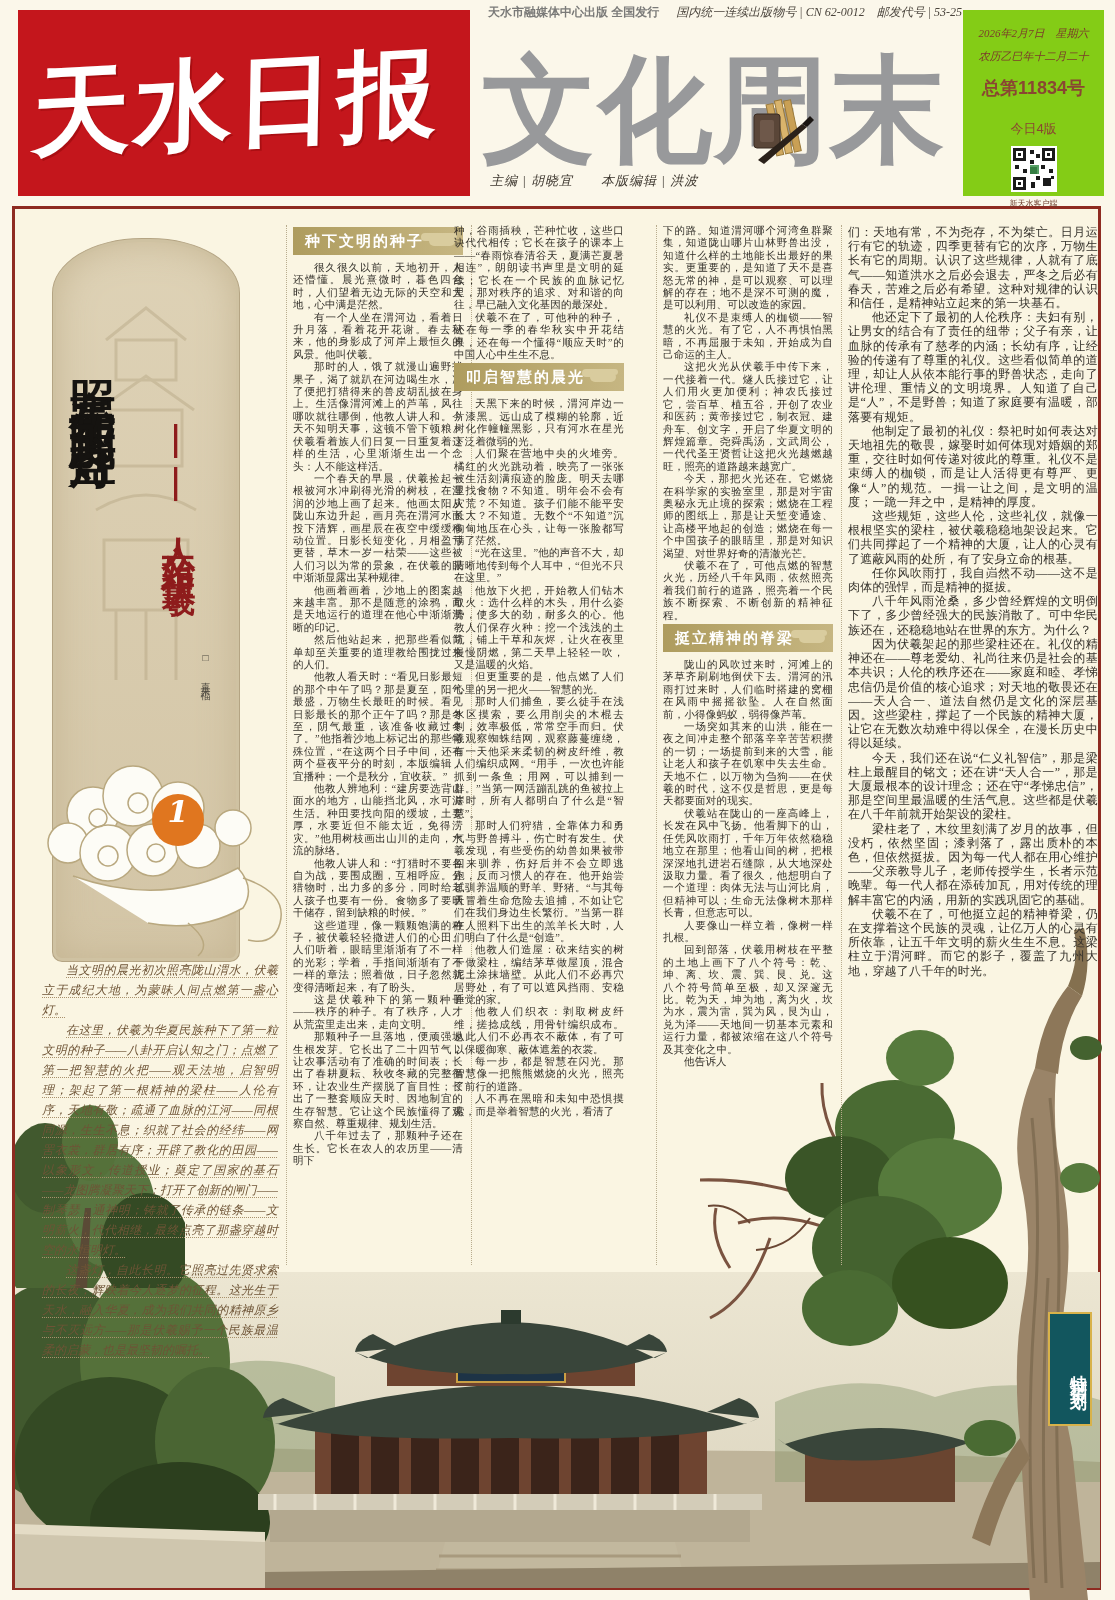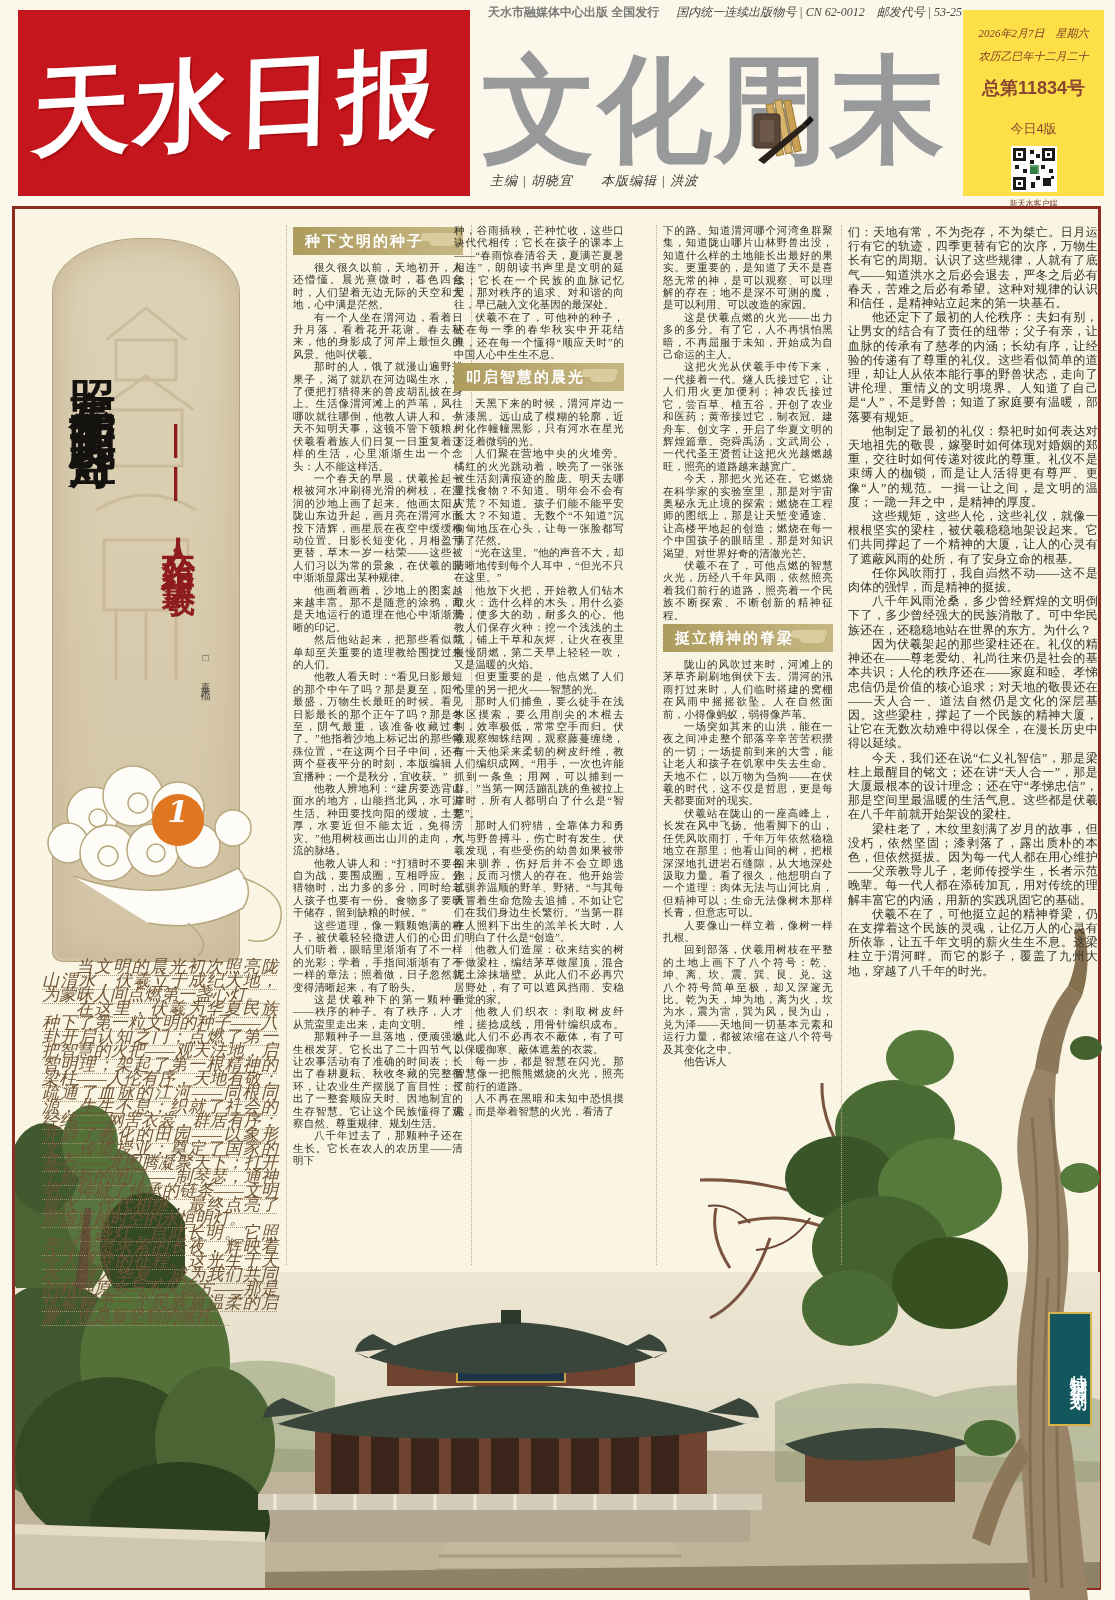--- a/index.html
+++ b/index.html
@@ -14,21 +14,21 @@
       font-weight:bold;font-size:98px;letter-spacing:4px;transform:rotate(-3deg) skewX(-4deg);
       text-shadow:2px 2px 0 rgba(120,0,0,.35);white-space:nowrap;}
   .publine{left:488px;top:4px;font-size:12px;white-space:nowrap;}
   .publine .g{color:#7a7a78;font-family:"Liberation Sans",sans-serif;font-weight:bold;}
   .publine .k{color:#4a443c;font-style:italic;margin-left:14px;}
   .section-name{left:482px;top:34px;width:470px;color:#98999b;
       font-family:"Liberation Sans",sans-serif;font-weight:bold;font-size:114px;
       letter-spacing:2px;white-space:nowrap;transform:scaleY(1.02);}
   .editors{left:490px;top:172px;font-size:13px;font-style:italic;color:#3c362e;letter-spacing:1px;}
   .brushpic{left:744px;top:96px;z-index:3;}
-  .datebox{left:963px;top:10px;width:141px;height:186px;background:#fde047;z-index:2;
+  .datebox{left:963px;top:10px;width:141px;height:186px;background:#84cc16;z-index:2;
       text-align:center;color:#7b3a2b;}
   .datebox .d1{margin-top:16px;font-size:11px;font-style:italic;}
   .datebox .d2{font-size:11px;font-style:italic;margin-top:8px;}
   .datebox .issue{margin-top:12px;font-size:18px;font-weight:bold;color:#8a4632;font-family:"Liberation Sans",sans-serif;}
   .datebox .pages{margin-top:20px;font-size:13px;color:#8a4632;font-family:"Liberation Sans",sans-serif;}
   .datebox .qr{margin:8px auto 0;}
   .datebox .qrcap{font-size:8px;margin-top:2px;color:#6b3a2a;}
 
   
   .frame{left:12px;top:206px;width:1089px;height:1384px;border:3px solid #8e2b21;
@@ -40,21 +40,21 @@
       box-shadow:inset 0 0 0 3px #cfc2a2, inset 0 0 40px #c4b491;z-index:2;}
   .stele-wm{left:86px;top:280px;width:120px;height:420px;opacity:.35;z-index:2;}
   .title-main{left:62px;top:342px;font-size:47px;font-weight:900;letter-spacing:9px;
       color:#151310;z-index:3;font-family:"Liberation Sans",sans-serif;}
   .title-dashsub{left:156px;top:424px;font-size:34px;font-weight:bold;letter-spacing:9px;
       color:#8e1c1c;z-index:3;font-family:"Liberation Sans",sans-serif;}
   .byline{left:198px;top:652px;font-size:10px;color:#4a463e;letter-spacing:4px;z-index:3;}
   .clouds{left:38px;top:758px;z-index:3;}
   .part-circle{left:152px;top:794px;width:52px;height:52px;border-radius:50%;background:#e0761f;
       color:#fff;text-align:center;line-height:50px;font:italic bold 30px "DejaVu Serif",serif;z-index:4;}
-  .intro{left:42px;top:960px;width:236px;z-index:4;font-size:17px;line-height:14px;
+  .intro{left:42px;top:960px;width:236px;z-index:4;font-size:12px;line-height:20px;
       font-style:italic;color:#6e5436;text-align:justify;}
   .intro p{margin:0;text-indent:2em;text-decoration:underline dotted #a8906c 1px;text-underline-offset:3px;}
 
   
   .col{z-index:5;overflow:hidden;font-size:10.5px;line-height:12.4px;color:#33302a;
        letter-spacing:.2px;text-align:justify;}
   .col-w{font-size:12px;line-height:14.2px;}
   .bp{margin:0;text-indent:2em;}
   .bp.cont{text-indent:0;}
   .col-heading{position:relative;height:28px;background:linear-gradient(90deg,#ae9c5e,#c6b682);
@@ -359,21 +359,21 @@
       <p class="bp">人不再在黑暗和未知中恐惧摸索，而是举着智慧的火光，看清了</p>
     </div>
 
   <div class="abs col" style="left:663px;top:225px;width:170px;height:1042px">
     <div class="fr" style="width:0;height:855px"></div>
     <div class="fr" style="width:42px;height:55px"></div>
     <div class="fr" style="width:72px;height:55px"></div>
     <div class="fr" style="width:98px;height:80px"></div>
     <div>
         <p class="bp cont">下的路。知道渭河哪个河湾鱼群聚集，知道陇山哪片山林野兽出没，知道什么样的土地能长出最好的果实。更重要的，是知道了天不是喜怒无常的神，是可以观察、可以理解的存在；地不是深不可测的魔，是可以利用、可以改造的家园。</p>
-        <p class="bp">这是伏羲点燃的火光——出力多的多分。有了它，人不再惧怕黑暗，不再屈服于未知，开始成为自己命运的主人。</p>
+        <p class="bp">礼仪不是束缚人的枷锁——智慧的火光。有了它，人不再惧怕黑暗，不再屈服于未知，开始成为自己命运的主人。</p>
         <p class="bp">这把火光从伏羲手中传下来，一代接着一代。燧人氏接过它，让人们用火更加便利；神农氏接过它，尝百草、植五谷，开创了农业和医药；黄帝接过它，制衣冠、建舟车、创文字，开启了华夏文明的辉煌篇章。尧舜禹汤，文武周公，一代代圣王贤哲让这把火光越燃越旺，照亮的道路越来越宽广。</p>
         <p class="bp">今天，那把火光还在。它燃烧在科学家的实验室里，那是对宇宙奥秘永无止境的探索；燃烧在工程师的图纸上，那是让天堑变通途、让高楼平地起的创造；燃烧在每一个中国孩子的眼睛里，那是对知识渴望、对世界好奇的清澈光芒。</p>
         <p class="bp">伏羲不在了，可他点燃的智慧火光，历经八千年风雨，依然照亮着我们前行的道路，照亮着一个民族不断探索、不断创新的精神征程。</p>
         <div class="col-heading"><span>挺立精神的脊梁</span><span class="heading-cloud"></span></div>
         <p class="bp">陇山的风吹过来时，河滩上的茅草齐刷刷地倒伏下去。渭河的汛雨打过来时，人们临时搭建的窝棚在风雨中摇摇欲坠。人在自然面前，小得像蚂蚁，弱得像芦苇。</p>
         <p class="bp">一场突如其来的山洪，能在一夜之间冲走整个部落辛辛苦苦积攒的一切；一场提前到来的大雪，能让老人和孩子在饥寒中失去生命。天地不仁，以万物为刍狗——在伏羲的时代，这不仅是哲思，更是每天都要面对的现实。</p>
         <p class="bp">伏羲站在陇山的一座高峰上，长发在风中飞扬。他看脚下的山，任凭风吹雨打，千年万年依然稳稳地立在那里；他看山间的树，把根深深地扎进岩石缝隙，从大地深处汲取力量。看了很久，他想明白了一个道理：肉体无法与山河比肩，但精神可以；生命无法像树木那样长青，但意志可以。</p>
         <p class="bp">人要像山一样立着，像树一样扎根。</p>
         <p class="bp">回到部落，伏羲用树枝在平整的土地上画下了八个符号：乾、坤、离、坎、震、巽、艮、兑。这八个符号简单至极，却又深邃无比。乾为天，坤为地，离为火，坎为水，震为雷，巽为风，艮为山，兑为泽——天地间一切基本元素和运行力量，都被浓缩在这八个符号及其变化之中。</p>
         <p class="bp">他告诉人</p>

